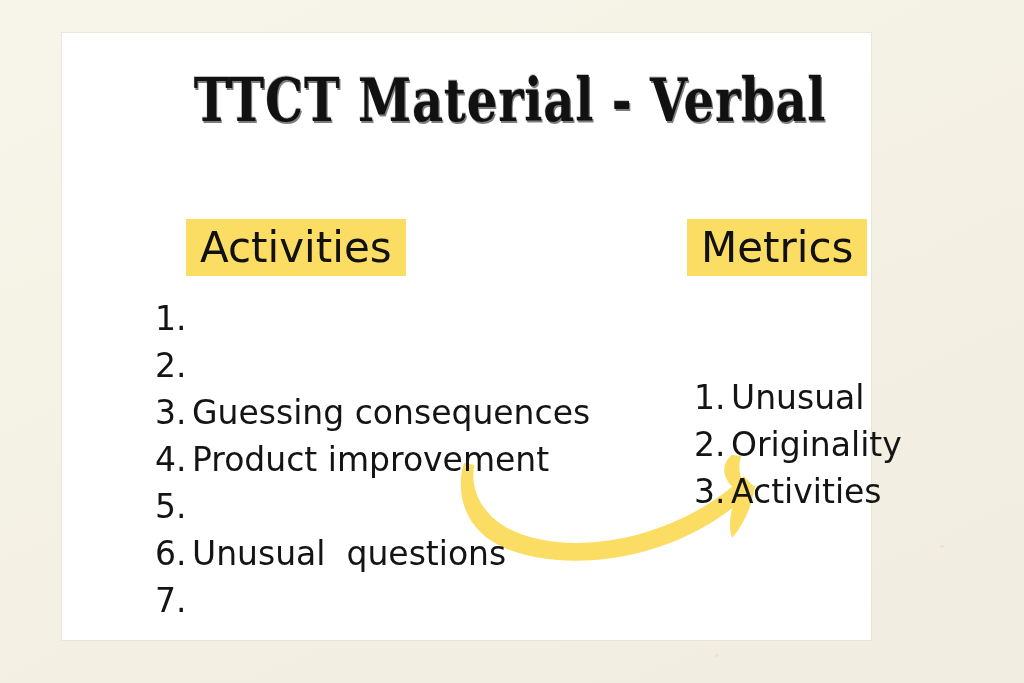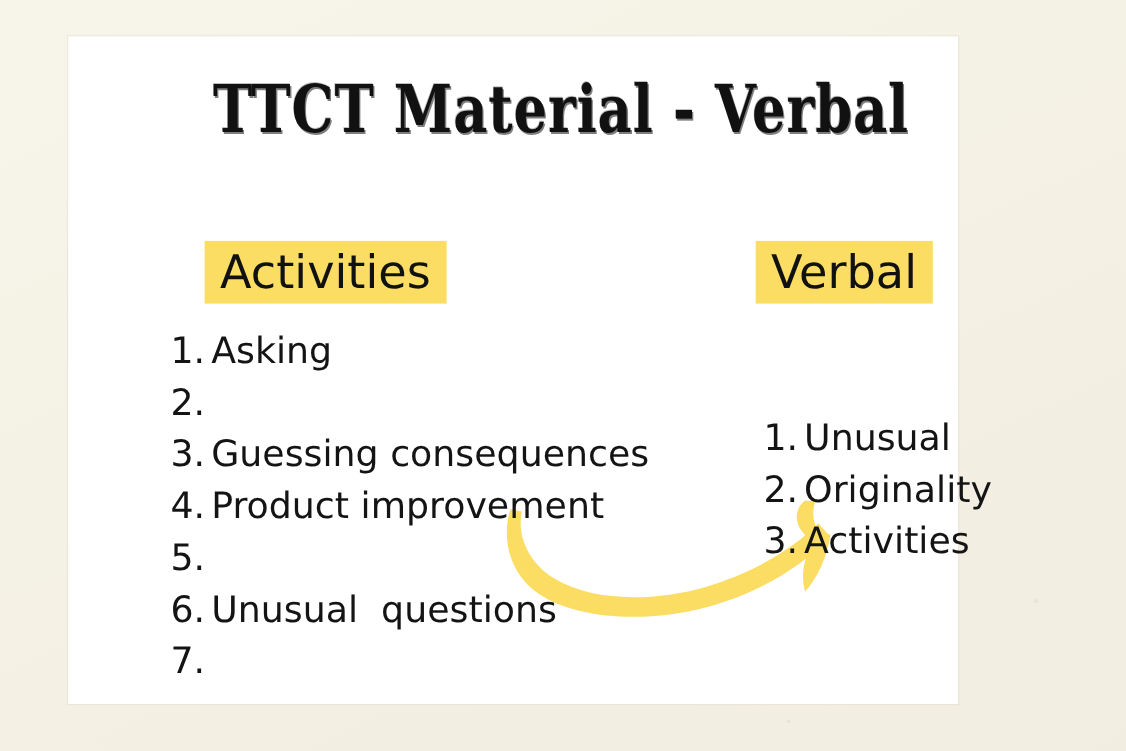--- a/index.html
+++ b/index.html
@@ -140,21 +140,20 @@
 
   <div id="card">
 
     <div id="title">TTCT Material - Verbal</div>
 
     <div id="header-activities" class="col-header">Activities</div>
 
     <ul id="list-activities" class="num-list">
       <li>
         <span class="num">1.</span>
-        <span class="txt">Asking</span>
       </li>
       <li>
         <span class="num">2.</span>
       </li>
       <li>
         <span class="num">3.</span>
         <span class="txt">Guessing consequences</span>
       </li>
       <li>
         <span class="num">4.</span>
@@ -165,21 +164,21 @@
       </li>
       <li>
         <span class="num">6.</span>
         <span class="txt">Unusual  questions</span>
       </li>
       <li>
         <span class="num">7.</span>
       </li>
     </ul>
 
-    <div id="header-metrics" class="col-header">Verbal</div>
+    <div id="header-metrics" class="col-header">Metrics</div>
 
     <svg id="arrow" viewBox="0 0 350 125">
 
       <path d="M 22.5 17
                C 18 36, 26 62, 52 78
                C 86 99, 142 99, 188 86
                C 230 74, 268 52, 292 28
                L 303 40
                C 276 68, 236 92, 190 104
                C 138 118, 74 116, 38 92

